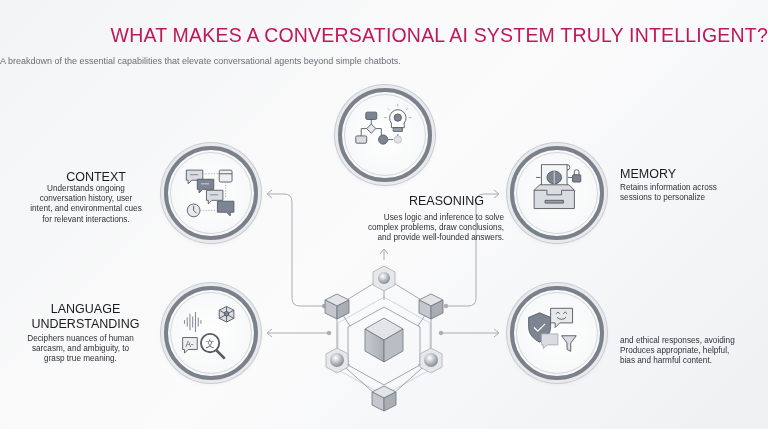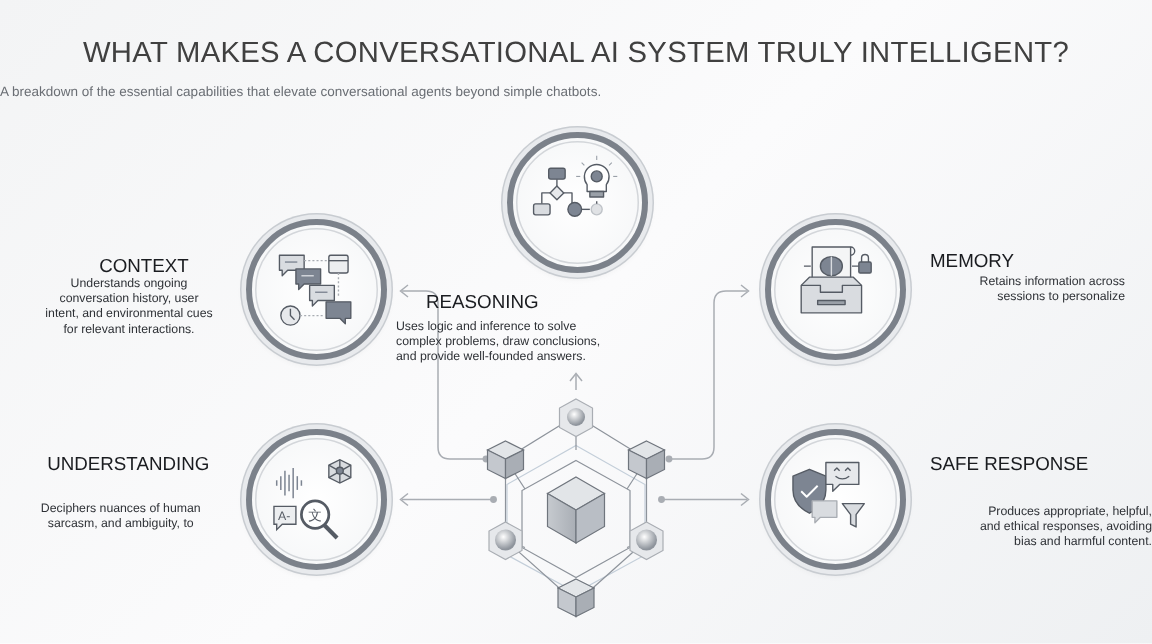--- a/index.html
+++ b/index.html
@@ -5,42 +5,42 @@
   html, body { margin: 0; padding: 0; }
   body {
     width: 768px; height: 429px; overflow: hidden;
     background: linear-gradient(135deg, #f3f4f5 0%, #fbfbfc 50%, #eef0f2 100%);
     font-family: "Liberation Sans", sans-serif;
     color: #1f2226;
     position: relative;
   }
   .title {
     position: absolute; left: 0; top: 24px; width: 768px;
-    text-align: center; font-size: 19.5px; letter-spacing: 0.2px; color: #404040;
+    text-align: right; font-size: 19.5px; letter-spacing: 0.2px; color: #be185d;
   }
   .subtitle {
     position: absolute; left: 0; top: 56px; width: 768px;
     font-size: 9px; color: #6a6e74;
   }
   .circle {
     position: absolute; border-radius: 50%;
     background: radial-gradient(circle, #ffffff 0%, #f7f8f9 70%, #eceef0 100%);
     box-shadow: 0 0 0 3px #e8eaed, 0 0 0 4px #c8ccd1, 0 2px 6px rgba(0,0,0,0.12);
     border: 4px solid #7b818a;
     box-sizing: border-box;
   }
   .circle::before {
     content: ""; position: absolute; inset: 2px; border-radius: 50%;
     border: 1.5px solid #d3d6da;
   }
   .circle svg { position: absolute; left: 0; top: 0; width: 100%; height: 100%; }
   .heading { position: absolute; font-size: 12.5px; color: #1a1c20; line-height: 15px; }
-  .desc { position: absolute; font-size: 8.2px; color: #2e3136; line-height: 10.2px; text-align: right; }
+  .desc { position: absolute; font-size: 8.2px; color: #2e3136; line-height: 10.2px; }
   .right { text-align: center; }
-  .center { text-align: left; }
+  .center { text-align: right; }
   svg.overlay { position: absolute; left: 0; top: 0; width: 768px; height: 429px; pointer-events: none; }
 </style>
 </head>
 <body>
 
 <div class="title">WHAT MAKES A CONVERSATIONAL AI SYSTEM TRULY INTELLIGENT?</div>
 <div class="subtitle">A breakdown of the essential capabilities that elevate conversational agents beyond simple chatbots.</div>
 
 <svg class="overlay" viewBox="0 0 768 429">
   <g fill="none" stroke="#a9adb3" stroke-width="1">
@@ -151,25 +151,27 @@
   </div>
   <div class="heading" style="left:620px; top:167px; width:120px;">MEMORY</div>
   <div class="desc" style="left:620px; top:183px; width:130px;">
     <div>Retains information across</div>
     <div>sessions to personalize</div>
   </div>
 </div>
 
 <div>
   <div class="heading right" style="left:20px; top:302px; width:131px;">
+    <div>LANGUAGE</div>
     <div>UNDERSTANDING</div>
   </div>
   <div class="desc right" style="left:10px; top:334px; width:141px;">
     <div>Deciphers nuances of human</div>
     <div>sarcasm, and ambiguity, to</div>
+    <div>grasp true meaning.</div>
   </div>
   <div class="circle" style="left:164px; top:286px; width:94px; height:94px;">
     <svg viewBox="0 0 94 94">
       <g stroke="#7d8592" stroke-width="1.1">
         <line x1="18" y1="33" x2="18" y2="37"></line>
           <line x1="21" y1="30" x2="21" y2="40"></line>
           <line x1="24" y1="26" x2="24" y2="44"></line>
         <line x1="27" y1="29" x2="27" y2="41"></line>
           <line x1="30" y1="24" x2="30" y2="46"></line>
           <line x1="33" y1="30" x2="33" y2="40"></line>
@@ -199,25 +201,24 @@
         <path d="M22 41 l4 4 l8 -8" fill="none" stroke="#fff" stroke-width="1.4"></path>
         <path d="M40 20 h24 v16 h-14 l-5 5 v-5 h-5z" fill="#e6e8eb"></path>
         <path d="M46 26 l2 -2 l2 2 M54 26 l2 -2 l2 2" fill="none"></path>
         <path d="M47 30 q5 4 10 0" fill="none"></path>
         <path d="M30 48 h18 v12 h-12 l-4 4 v-4 h-2z" fill="#d9dce0" stroke="#a9adb3"></path>
         <path d="M52 50 h16 l-6 8 v9 l-4 -2 v-7z" fill="#d9dce0"></path>
       </g>
     </svg>
   </div>
   <div class="heading" style="left:620px; top:302px; width:140px;">
-    <div>SAFE RESPONSE</div>
   </div>
   <div class="desc" style="left:620px; top:336px; width:148px;">
+    <div>and ethical responses, avoiding</div>
     <div>Produces appropriate, helpful,</div>
-    <div>and ethical responses, avoiding</div>
     <div>bias and harmful content.</div>
   </div>
 </div>
 
 <svg class="overlay" viewBox="0 0 768 429">
   <defs>
     <radialGradient id="sph" cx="40%" cy="35%" r="60%">
       <stop offset="0%" stop-color="#ffffff"></stop>
         <stop offset="100%" stop-color="#8e949c"></stop>
     </radialGradient>

